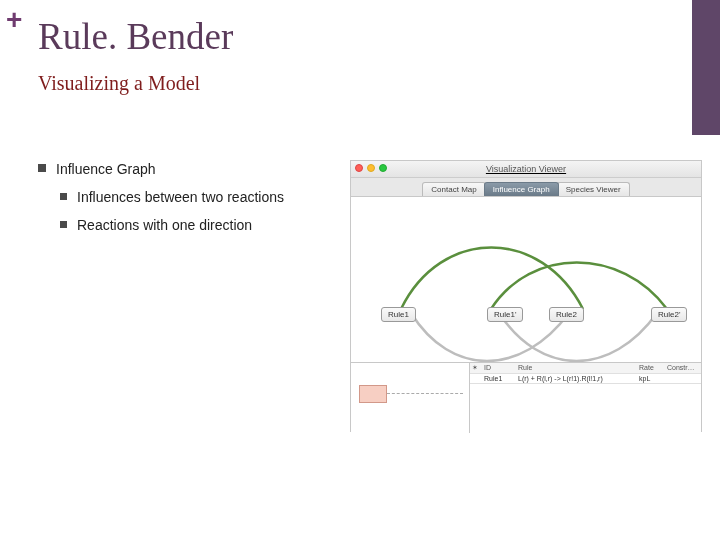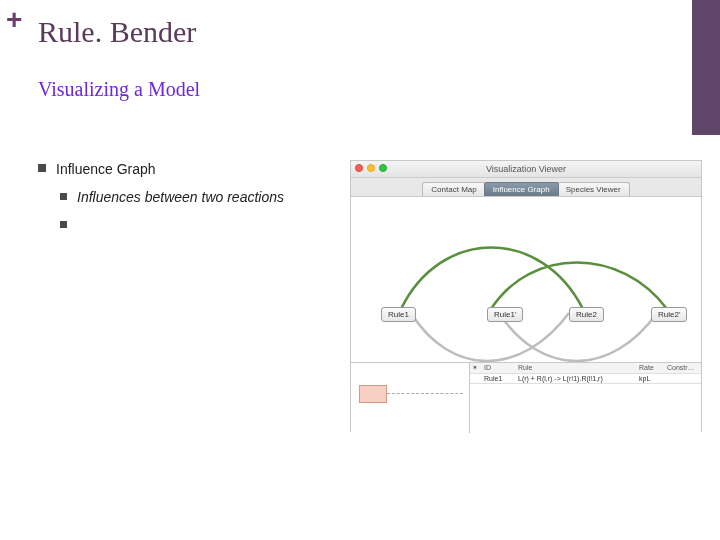--- a/index.html
+++ b/index.html
@@ -17,30 +17,30 @@
     top: 4px;
     left: 6px;
     font-size: 28px;
     font-weight: bold;
     color: #6f3b6f;
   }
   .title {
     position: absolute;
     top: 15px;
     left: 38px;
-    font-size: 30px;
+    font-size: 37px;
     color: #5a3a5a;
     font-family: Georgia, 'Times New Roman', serif;
   }
   .subtitle {
     position: absolute;
-    top: 78px;
+    top: 72px;
     left: 38px;
     font-size: 20px;
-    color: #6d28d9;
+    color: #7f1d1d;
     font-family: Georgia, 'Times New Roman', serif;
   }
   .right-stripe {
     position: absolute;
     top: 0;
     right: 0;
     width: 28px;
     height: 135px;
     background: #5f4668;
   }
@@ -57,21 +57,20 @@
     align-items: flex-start;
     margin-bottom: 10px;
   }
   .sub-list {
     margin-left: 22px;
   }
   .sub-item {
     display: flex;
     align-items: flex-start;
     margin-bottom: 10px;
-    font-style: italic;
   }
   .sq-bullet {
     width: 8px;
     height: 8px;
     background: #4a4a4a;
     flex-shrink: 0;
     margin-top: 4px;
     margin-right: 10px;
   }
   .sq-bullet-sub {
@@ -96,20 +95,21 @@
     border: 1px solid #c8c8c8;
     background: #ececec;
     box-sizing: border-box;
     font-family: "Lucida Grande", "Segoe UI", Arial, sans-serif;
   }
   .win-titlebar {
     height: 16px;
     background: linear-gradient(#f4f4f4,#e4e4e4);
     border-bottom: 1px solid #ccc;
     position: relative;
+    text-decoration: underline;
   }
   .traffic {
     position: absolute;
     left: 4px;
     top: 3px;
     display: flex;
     gap: 4px;
   }
   .traffic span {
     width: 8px;
@@ -231,20 +231,21 @@
     <div class="sq-bullet"></div>
     <div class="item-text">Influence Graph</div>
   </div>
   <div class="sub-list">
     <div class="sub-item">
       <div class="sq-bullet-sub"></div>
       <div class="item-text">Influences between two reactions</div>
     </div>
     <div class="sub-item">
       <div class="sq-bullet-sub"></div>
+      <div class="item-text">Reactions with one direction</div>
     </div>
   </div>
 </div>
 
 <div class="screenshot">
   <div class="win-titlebar">
     <div class="traffic">
       <span class="tl-close"></span>
       <span class="tl-min"></span>
       <span class="tl-zoom"></span>
@@ -258,21 +259,21 @@
   </div>
   <div class="canvas-area">
     <svg width="352" height="165" style="position:absolute;top:0;left:0">
       <path d="M50 112 C 90 30, 190 30, 232 112" stroke="#5a8f3d" stroke-width="2.5" fill="none"></path>
       <path d="M60 116 C 100 180, 170 180, 218 116" stroke="#bdbdbd" stroke-width="2.5" fill="none"></path>
       <path d="M148 116 C 190 180, 260 180, 306 116" stroke="#bdbdbd" stroke-width="2.5" fill="none"></path>
       <path d="M140 112 C 180 50, 270 50, 316 112" stroke="#5a8f3d" stroke-width="2.5" fill="none"></path>
     </svg>
     <div class="node" style="left:30px">Rule1</div>
     <div class="node" style="left:136px">Rule1'</div>
-    <div class="node" style="left:218px">Rule2</div>
+    <div class="node" style="left:198px">Rule2</div>
     <div class="node" style="left:300px">Rule2'</div>
   </div>
   <div class="bottom-panel">
     <div class="bp-left">
       <div class="mini-rect"></div>
       <div class="mini-line"></div>
     </div>
     <div class="bp-right">
       <div class="tbl-head">
         <div class="col-star">✶</div>

